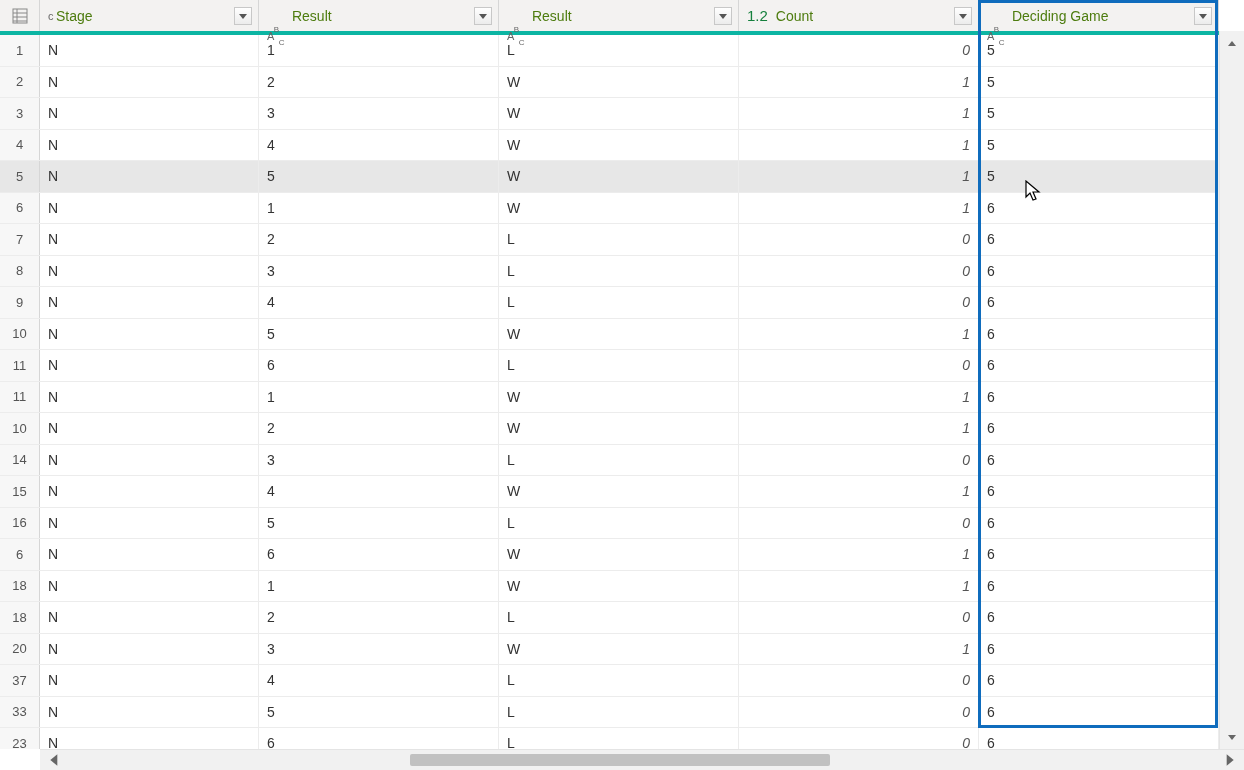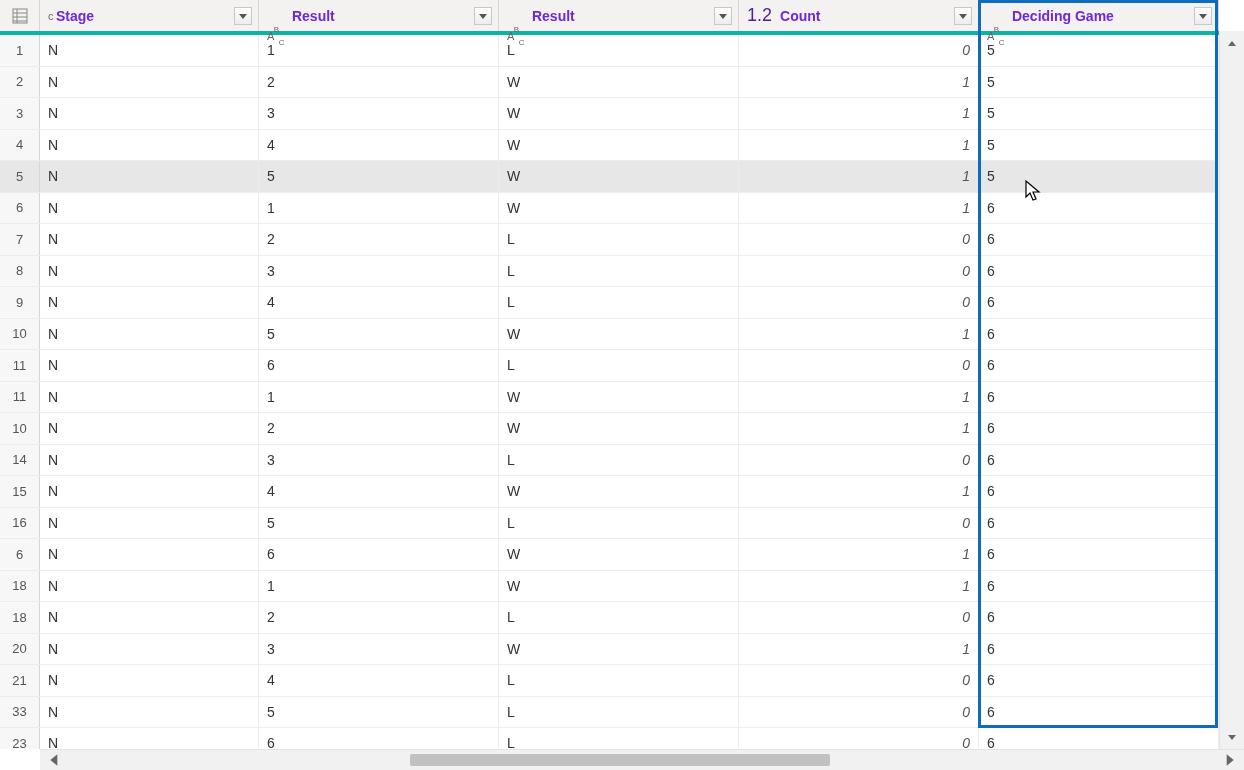--- a/index.html
+++ b/index.html
@@ -44,24 +44,24 @@
   .corner svg { display:block; }
   .type-icon {
     font-size: 11px;
     color: #666;
     margin-right: 8px;
     letter-spacing: -0.5px;
     margin-top: 42px;
   }
   .type-icon sup { font-size: 8px; position: relative; top: -3px; }
   .type-icon sub { font-size: 8px; position: relative; bottom: -2px; }
-  .type-12 { font-size: 18px; color:#4c1d95; margin-right:8px; font-weight:500;}
+  .type-12 { font-size: 15px; color:#15803d; margin-right:8px; font-weight:500;}
   .hlabel {
-    font-weight: 700;
-    color: #6d28d9;
+    font-weight: 400;
+    color: #4d7c0f;
     flex: 1;
     white-space: nowrap;
     overflow: hidden;
   }
   .filter-btn {
     width: 18px; height: 18px;
     border: 1px solid #c8c8c8;
     background: linear-gradient(#ffffff,#ececec);
     display:flex; align-items:center; justify-content:center;
     cursor: pointer;
@@ -395,21 +395,21 @@
       </div>
       <div class="row">
         <div class="cell rownum">20</div>
         <div class="cell w-stage">N</div>
         <div class="cell w-games">3</div>
         <div class="cell w-result">W</div>
         <div class="cell w-count numcell">1</div>
         <div class="cell w-deciding">6</div>
       </div>
       <div class="row">
-        <div class="cell rownum">21</div>
+        <div class="cell rownum">37</div>
         <div class="cell w-stage">N</div>
         <div class="cell w-games">4</div>
         <div class="cell w-result">L</div>
         <div class="cell w-count numcell">0</div>
         <div class="cell w-deciding">6</div>
       </div>
       <div class="row">
         <div class="cell rownum">33</div>
         <div class="cell w-stage">N</div>
         <div class="cell w-games">5</div>

